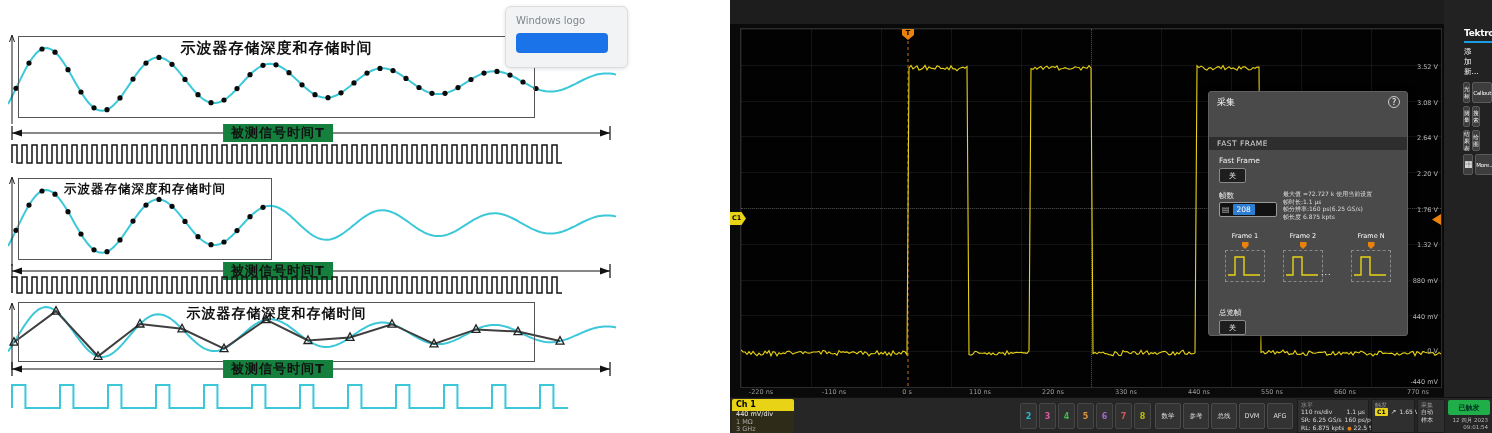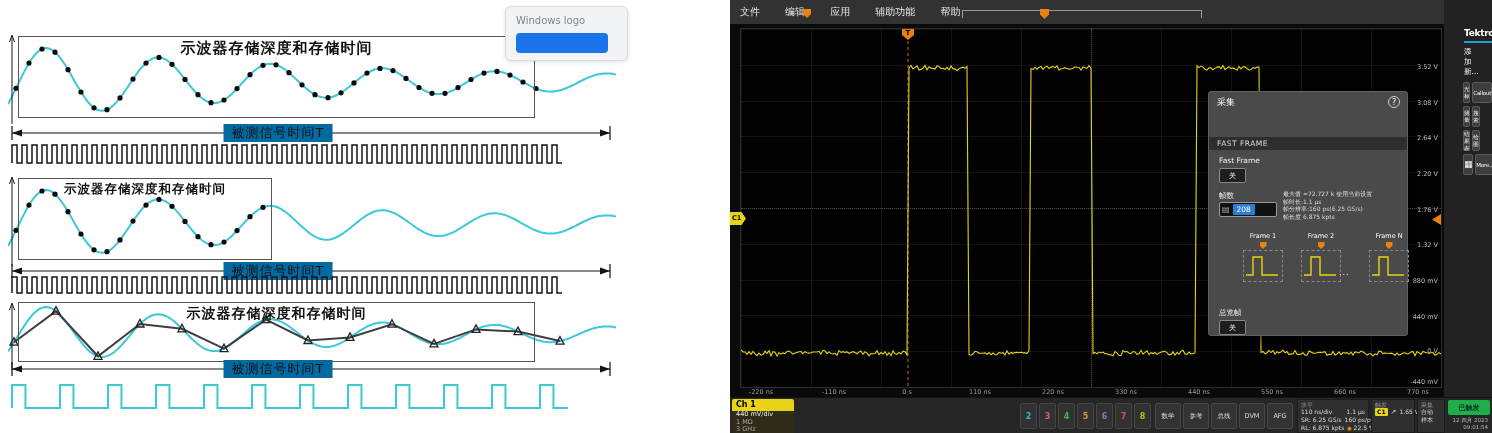--- a/index.html
+++ b/index.html
@@ -11,25 +11,25 @@
   .left { position:absolute; left:0; top:0; width:730px; height:433px; background:#fff; }
   .diag { position:absolute; left:8px; width:620px; }
   .wavesvg { position:absolute; left:0; top:0; }
   .framebox { position:absolute; border:1px solid #555; background:transparent; }
   .boxtitle { position:absolute; top:2px; left:0; right:0; text-align:center; font-weight:700; color:#111; letter-spacing:1px; }
   .d1 .boxtitle { font-size:15px; }
   .d2 .boxtitle { font-size:12.5px; }
   .d3 .boxtitle { font-size:14px; }
   .timerow { position:absolute; left:0; width:612px; height:18px; }
   .timerow svg { position:absolute; left:0; top:0; }
-  .timelabel { position:absolute; left:270px; top:0; transform:translateX(-50%); background:#0369a1; padding:0 8px; font-weight:400; font-size:13px; color:#111; letter-spacing:1px; line-height:18px; }
+  .timelabel { position:absolute; left:270px; top:0; transform:translateX(-50%); background:#15803d; padding:0 8px; font-weight:700; font-size:13px; color:#111; letter-spacing:1px; line-height:18px; }
   .clocksvg { position:absolute; left:2px; }
 
   
-  .win-tip { position:absolute; left:505px; top:6px; width:123px; height:55px; background:#f1f3f4; border:1px solid #dadce0; border-radius:6px; box-shadow:0 1px 4px rgba(0,0,0,.12); z-index:5; }
+  .win-tip { position:absolute; left:505px; top:6px; width:123px; height:62px; background:#f1f3f4; border:1px solid #dadce0; border-radius:6px; box-shadow:0 1px 4px rgba(0,0,0,.12); z-index:5; }
   .win-tip-text { margin:8px 0 0 10px; font-size:10px; color:#80868b; }
   .win-tip-btn { margin:7px 0 0 10px; width:92px; height:20px; background:#1a73e8; border-radius:4px; color:#fff; font-size:9px; line-height:20px; text-align:center; }
 
   
   .panel { position:absolute; left:730px; top:0; width:762px; height:433px; background:#1d1d1d; color:#ddd; }
 
   .menubar { position:absolute; left:0; top:0; width:714px; height:24px; background:#323232; }
   .mi { display:inline-block; padding:0 10px; line-height:24px; font-size:10px; color:#e8e8e8; cursor:default; }
   .recbar { position:absolute; left:232px; top:10px; width:240px; height:8px; border:1px solid #999; border-bottom:none; }
   .recmark { position:absolute; background:var(--trig,#e8820d); clip-path:polygon(0 0,100% 0,100% 55%,50% 100%,0 55%); }
@@ -67,21 +67,21 @@
   .dlg-help { position:absolute; right:7px; top:4px; width:12px; height:12px; border:1px solid #ccc; border-radius:50%; font-size:8px; line-height:11px; text-align:center; cursor:pointer; }
   .dlg-settings { position:absolute; top:23px; left:6px; right:6px; height:16px; background:#3a3a3a; border:1px solid #2c2c2c; border-radius:2px; line-height:15px; padding:0 7px; font-size:8px; cursor:pointer; }
   .chev { position:absolute; right:6px; top:0; font-size:9px; color:#ccc; }
   .dlg-section { position:absolute; top:45px; left:0; right:0; height:13px; background:#2e2e2e; line-height:13px; padding:0 8px; font-size:7.5px; color:#ddd; letter-spacing:.5px; }
   .dlg-label { position:absolute; left:10px; font-size:7.5px; color:#eee; }
   .toggle { position:absolute; left:10px; width:27px; height:15px; background:#1e1e1e; border:1px solid #8a8a8a; border-radius:2px; color:#eee; font-size:7px; font-family:inherit; cursor:pointer; padding:0; }
   .fc-spin { position:absolute; top:110px; left:10px; width:58px; height:15px; background:#121212; border:1px solid #9a9a9a; border-radius:2px; display:flex; align-items:center; padding:1px 2px; cursor:text; }
   .spin-icon { font-size:8px; color:#bbb; margin-right:3px; }
   .spin-val { background:#2d7dd2; color:#fff; font-size:7.5px; padding:0 4px; line-height:11px; border-radius:1px; }
   .dlg-info { position:absolute; top:98px; left:74px; width:124px; font-size:6px; line-height:7.5px; color:#ddd; }
-  .frames { position:absolute; top:140px; left:26px; right:8px; height:70px; }
+  .frames { position:absolute; top:140px; left:8px; right:8px; height:70px; }
   .fcell { position:absolute; top:0; width:48px; text-align:center; }
   .fcell .flab { font-size:6.5px; color:#fff; }
   .tmini { display:block; width:7px; height:7px; background:var(--trig,#e8820d); clip-path:polygon(0 0,100% 0,100% 55%,50% 100%,0 55%); margin:2px auto 1px auto; }
   .pulsebox { width:40px; height:32px; margin:0 auto; border:1px dashed #888; position:relative; }
   .fellipsis { position:absolute; left:104px; top:36px; font-size:8px; color:#fff; letter-spacing:1px; }
 
   
   .bottombar { position:absolute; left:0; top:397px; width:762px; height:36px; background:#262626; border-top:1px solid #111; }
   .ch1blk { position:absolute; left:2px; top:1px; width:62px; height:34px; background:#2e2c18; border-radius:2px; overflow:hidden; cursor:pointer; }
   .ch1head { background:var(--ch1,#e8d316); color:#000; font-size:8px; font-weight:700; height:12px; line-height:12px; padding-left:4px; }
@@ -255,30 +255,20 @@
         <span class="timelabel">被测信号时间T</span>
       </div>
       <svg class="clocksvg" style="top:86px" width="570" height="30">
           <path d="M2 26L2 26 L2 3 L15.440000000000001 3 L15.440000000000001 26 L50 26L50 26 L50 3 L63.44 3 L63.44 26 L98 26L98 26 L98 3 L111.44 3 L111.44 26 L146 26L146 26 L146 3 L159.44 3 L159.44 26 L194 26L194 26 L194 3 L207.44 3 L207.44 26 L242 26L242 26 L242 3 L255.44 3 L255.44 26 L290 26L290 26 L290 3 L303.44 3 L303.44 26 L338 26L338 26 L338 3 L351.44 3 L351.44 26 L386 26L386 26 L386 3 L399.44 3 L399.44 26 L434 26L434 26 L434 3 L447.44 3 L447.44 26 L482 26L482 26 L482 3 L495.44 3 L495.44 26 L530 26L530 26 L530 3 L543.44 3 L543.44 26 L558 26" fill="none" stroke="#3cc8d8" stroke-width="2"></path>
         </svg>
     </div>
   </section>
 
   <section class="panel">
 
-    <header class="menubar">
-      <span class="mi">文件</span>
-      <span class="mi">编辑</span>
-      <span class="mi">应用</span>
-      <span class="mi">辅助功能</span>
-      <span class="mi">帮助</span>
-      <span class="recmark m1"></span>
-      <div class="recbar"></div>
-      <span class="recmark m2"></span>
-    </header>
 
     <aside class="sidebar">
       <div class="brand">
         <span>Tektronix</span>
         <i class="brandline"></i>
       </div>
       <div class="addnew">添加新...</div>
       <div class="sbrow">
         <button class="sbtn">光标</button>
         <button class="sbtn">Callout</button>

